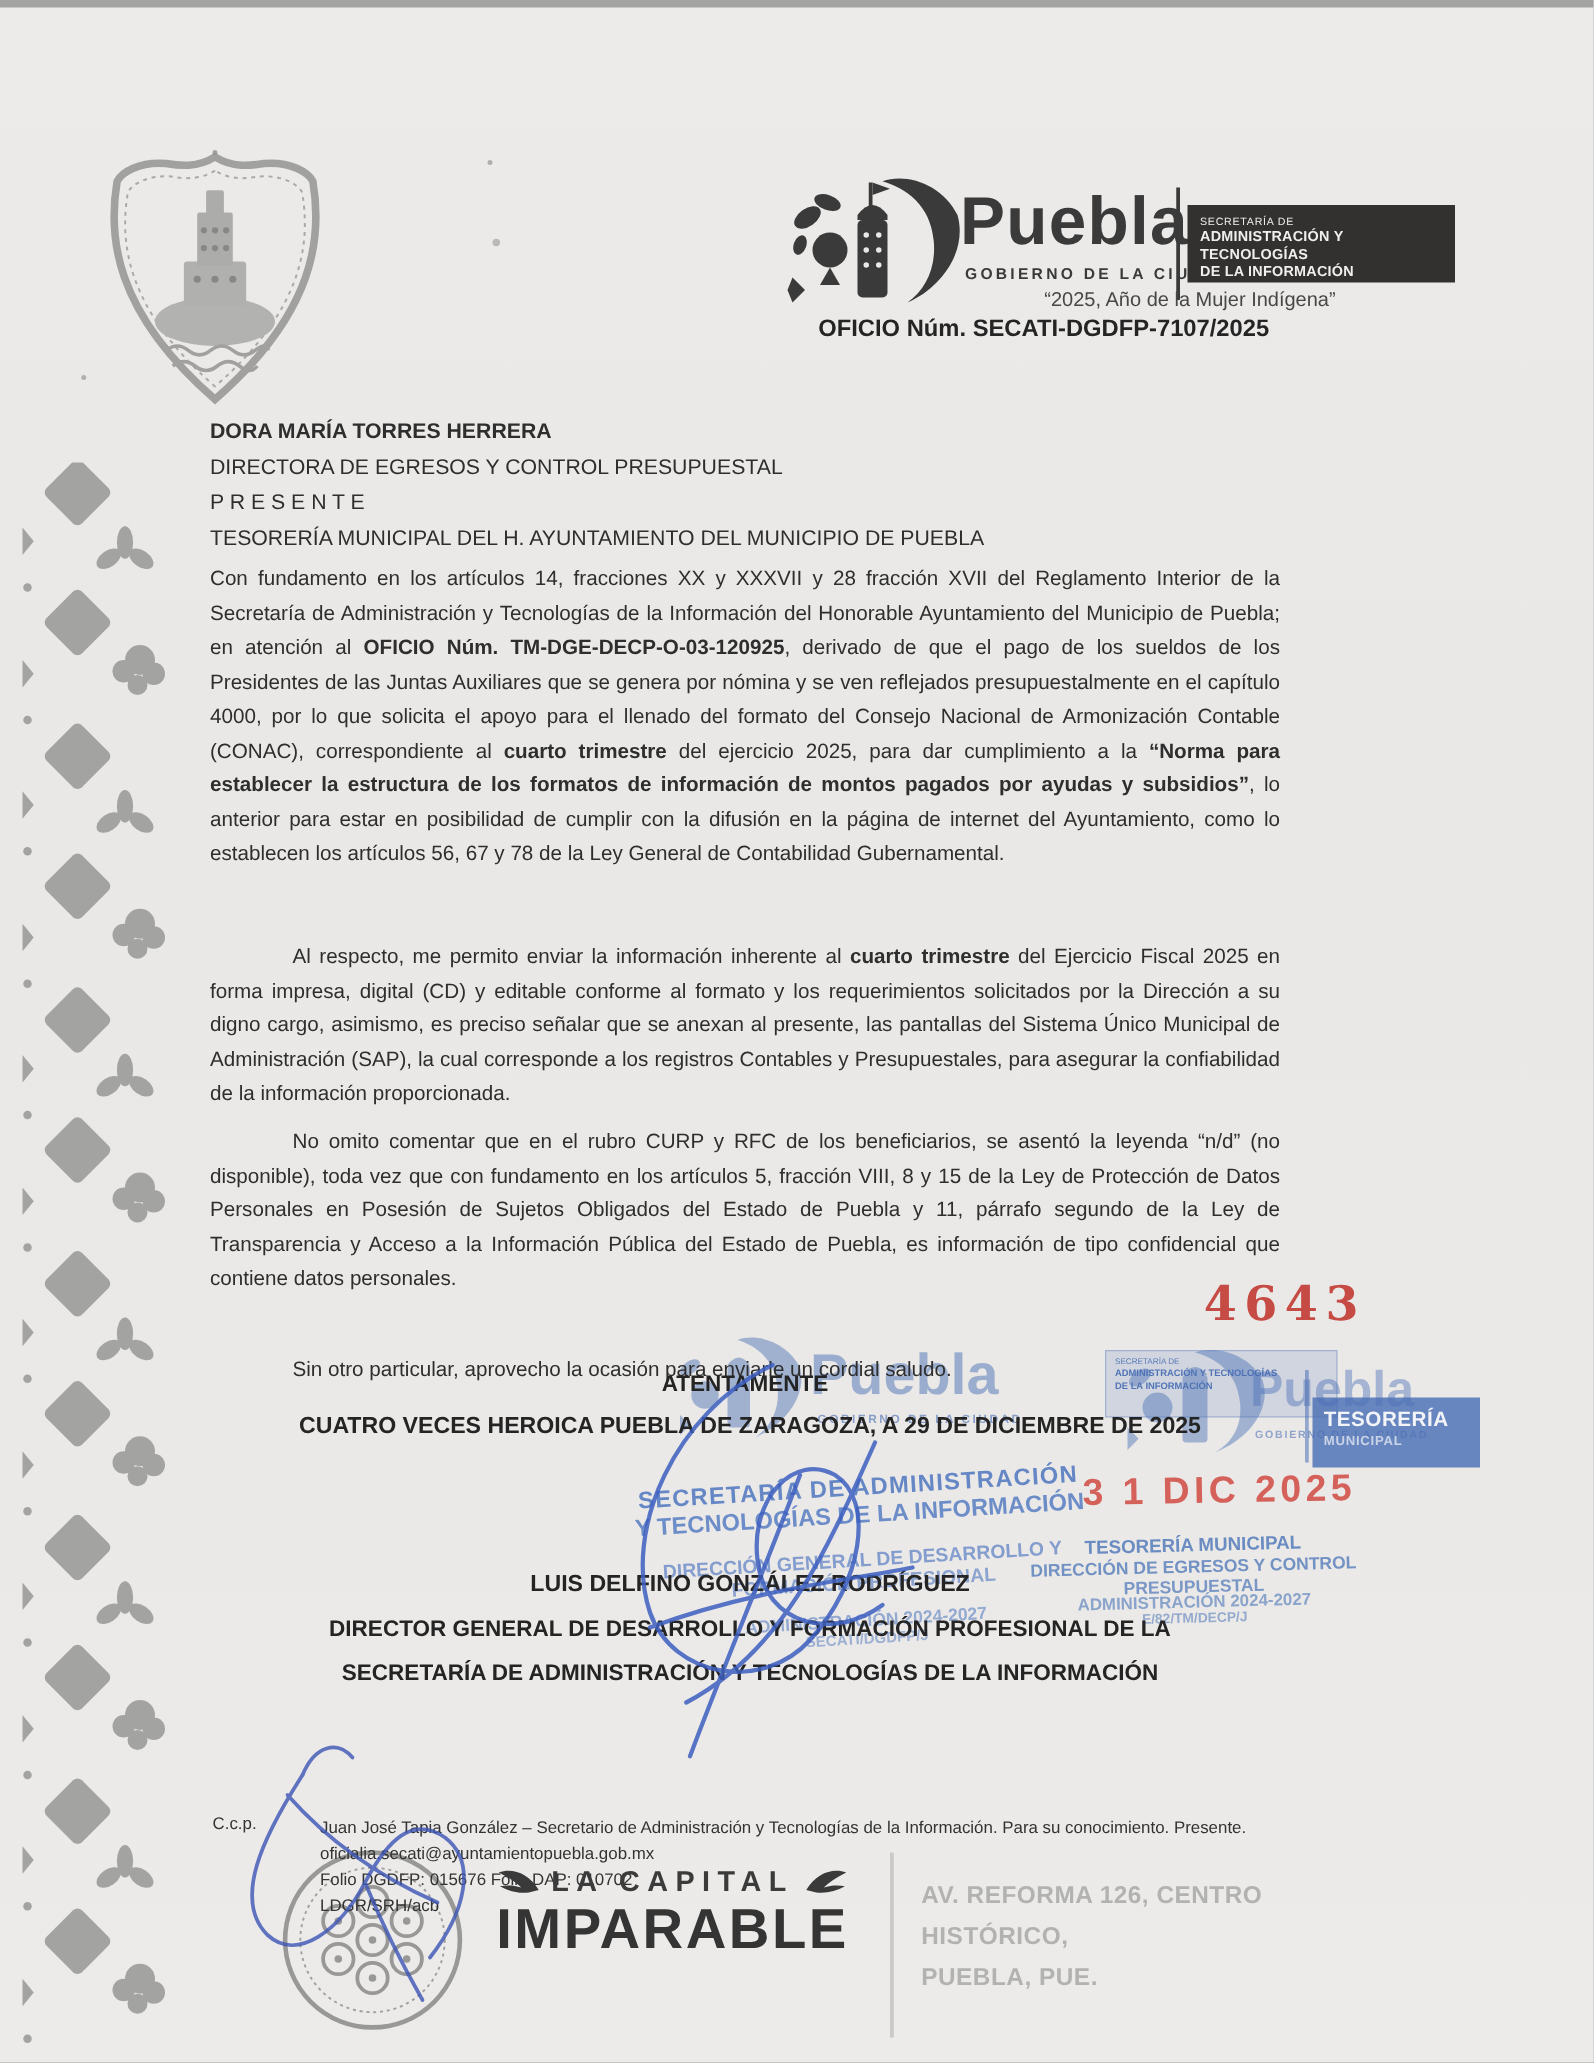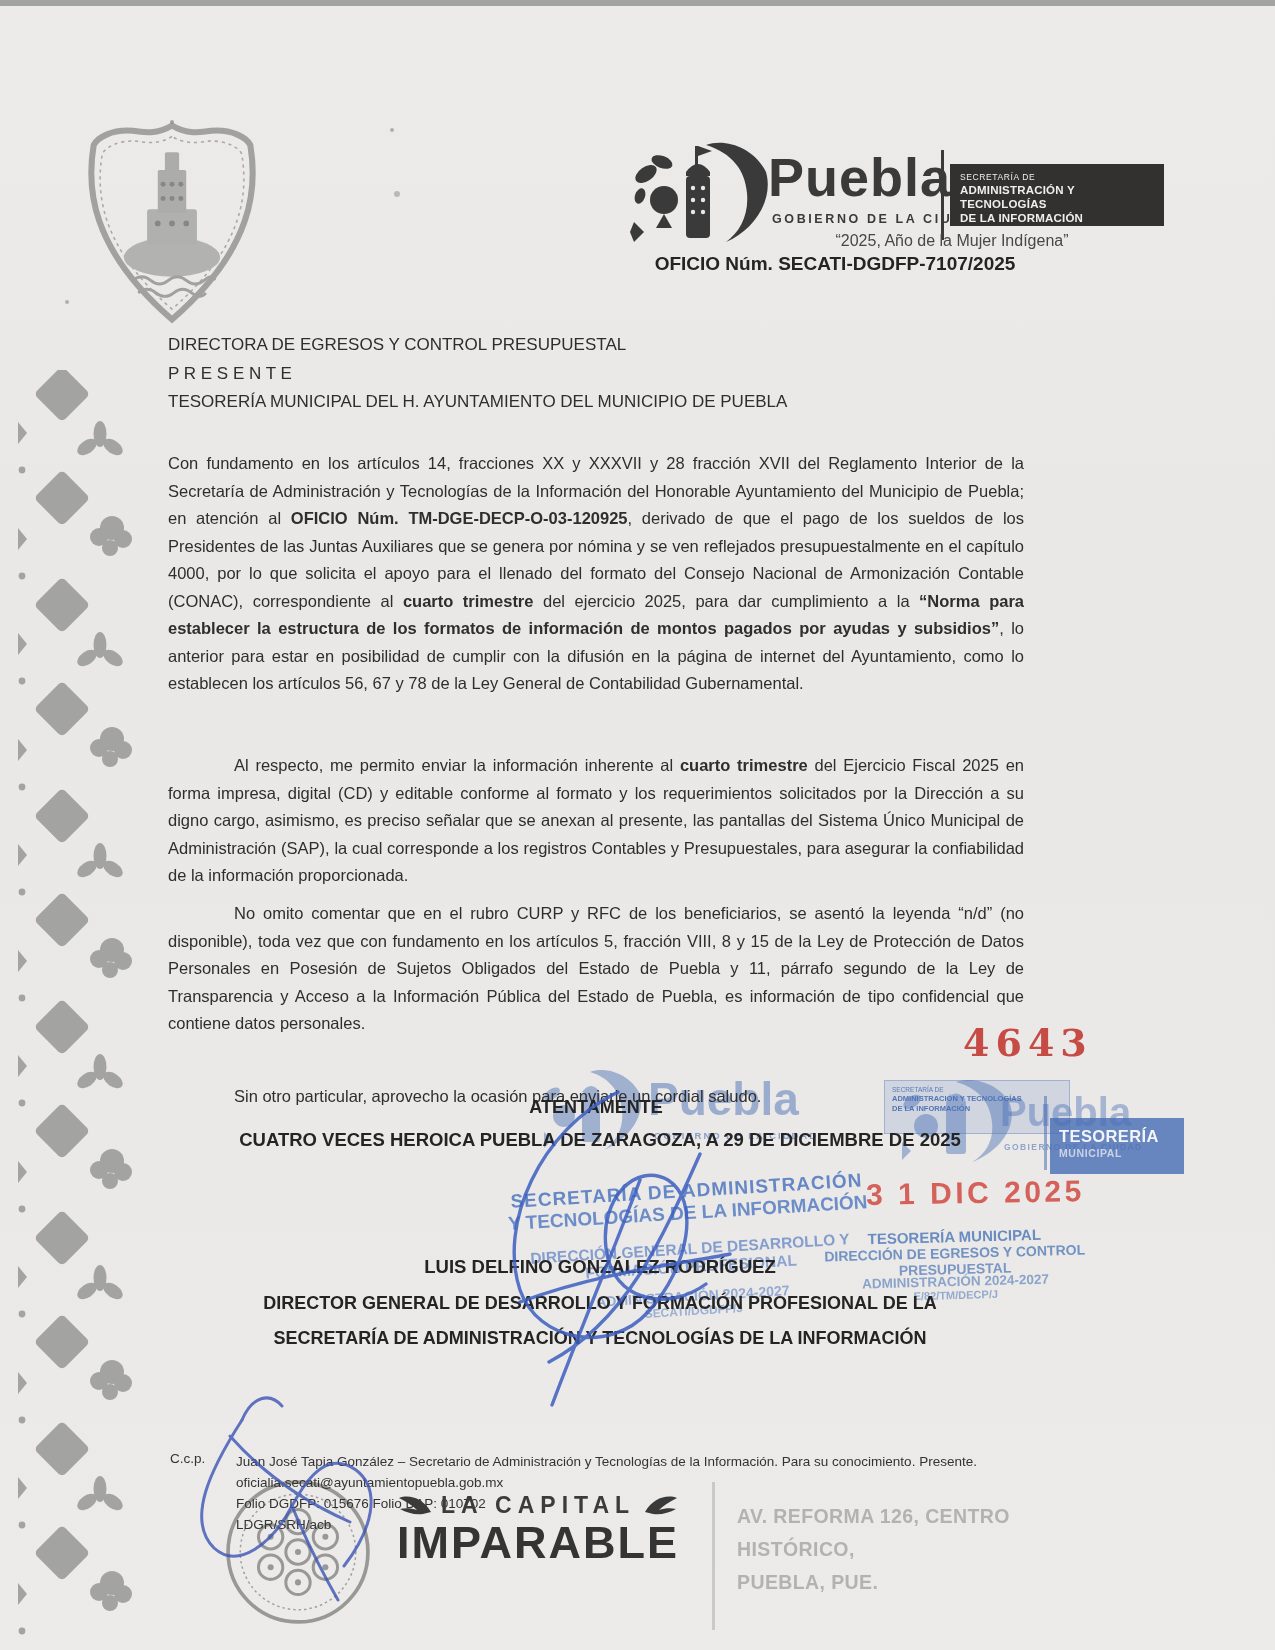--- a/index.html
+++ b/index.html
@@ -73,21 +73,21 @@
 
   .sig-svg{left:430px;top:1060px;width:420px;height:380px;z-index:4;}
   .pen2-svg{left:160px;top:1390px;width:280px;height:230px;z-index:4;}
 
   .sig-name{left:150px;top:1256px;width:900px;text-align:center;font-size:18.5px;font-weight:700;color:#242424;z-index:3;}
   .sig-title1{left:150px;top:1293px;width:900px;text-align:center;font-size:18px;font-weight:700;color:#242424;z-index:3;}
   .sig-title2{left:150px;top:1328px;width:900px;text-align:center;font-size:18px;font-weight:700;color:#242424;z-index:3;}
 
   
   .ccp-label{left:170px;top:1451px;font-size:13.5px;color:#333;z-index:3;}
-  .ccp-lines{left:236px;top:1451px;width:810px;font-size:13.5px;line-height:21px;color:#333;z-index:3;}
+  .ccp-lines{left:256px;top:1451px;width:810px;font-size:13.5px;line-height:21px;color:#333;z-index:3;}
 
   
   .seal{left:222px;top:1476px;width:152px;height:152px;opacity:.85;z-index:2;}
   .slogan{left:378px;top:1492px;width:320px;text-align:center;z-index:3;}
   .slogan-top{display:flex;align-items:center;justify-content:center;gap:8px;}
   .slogan-top .txt{font-size:23px;font-weight:700;letter-spacing:6px;color:#3b3b3b;}
   .slogan-bottom{font-size:45px;font-weight:800;letter-spacing:2px;color:#343434;margin-top:-2px;}
   .foot-divider{left:712px;top:1482px;width:3px;height:148px;background:#c9c9c7;}
   .address{left:737px;top:1500px;width:330px;font-size:19.5px;font-weight:700;line-height:33px;
     letter-spacing:.4px;color:#b2b2b0;z-index:2;}
@@ -181,20 +181,21 @@
     </defs>
     <use href="#orn" y="0"></use>
       <use href="#orn" y="211"></use>
       <use href="#orn" y="422"></use>
     <use href="#orn" y="633"></use>
       <use href="#orn" y="844"></use>
       <use href="#orn" y="1055"></use>
   </svg>
 
   <div class="abs recipient">
+    <div class="rname">DORA MARÍA TORRES HERRERA</div>
     <div>DIRECTORA DE EGRESOS Y CONTROL PRESUPUESTAL</div>
     <div>P R E S E N T E</div>
     <div>TESORERÍA MUNICIPAL DEL H. AYUNTAMIENTO DEL MUNICIPIO DE PUEBLA</div>
   </div>
 
   <p class="abs para p1"><span>Con fundamento en los artículos 14, fracciones XX y XXXVII y 28 fracción XVII del Reglamento Interior de la Secretaría de Administración y Tecnologías de la Información del Honorable Ayuntamiento del Municipio de Puebla; en atención al </span><b>OFICIO Núm. TM-DGE-DECP-O-03-120925</b><span>, derivado de que el pago de los sueldos de los Presidentes de las Juntas Auxiliares que se genera por nómina y se ven reflejados presupuestalmente en el capítulo 4000, por lo que solicita el apoyo para el llenado del formato del Consejo Nacional de Armonización Contable (CONAC), correspondiente al </span><b>cuarto trimestre</b><span> del ejercicio 2025, para dar cumplimiento a la </span><b>“Norma para establecer la estructura de los formatos de información de montos pagados por ayudas y subsidios”</b><span>, lo anterior para estar en posibilidad de cumplir con la difusión en la página de internet del Ayuntamiento, como lo establecen los artículos 56, 67 y 78 de la Ley General de Contabilidad Gubernamental.</span></p>
 
   <p class="abs para p2"><span>Al respecto, me permito enviar la información inherente al </span><b>cuarto trimestre</b><span> del Ejercicio Fiscal 2025 en forma impresa, digital (CD) y editable conforme al formato y los requerimientos solicitados por la Dirección a su digno cargo, asimismo, es preciso señalar que se anexan al presente, las pantallas del Sistema Único Municipal de Administración (SAP), la cual corresponde a los registros Contables y Presupuestales, para asegurar la confiabilidad de la información proporcionada.</span></p>
 
   <p class="abs para p3">No omito comentar que en el rubro CURP y RFC de los beneficiarios, se asentó la leyenda “n/d” (no disponible), toda vez que con fundamento en los artículos 5, fracción VIII, 8 y 15 de la Ley de Protección de Datos Personales en Posesión de Sujetos Obligados del Estado de Puebla y 11, párrafo segundo de la Ley de Transparencia y Acceso a la Información Pública del Estado de Puebla, es información de tipo confidencial que contiene datos personales.</p>

